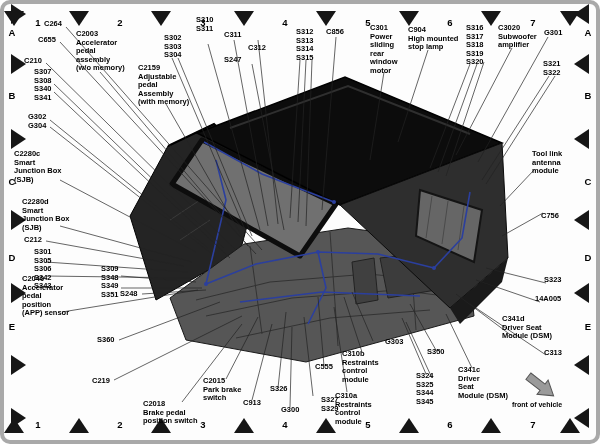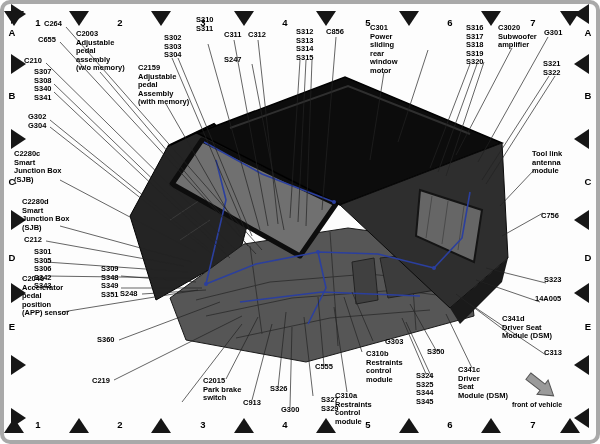--- a/index.html
+++ b/index.html
@@ -214,21 +214,21 @@
 
   <div class="grid-label" style="left:581px;top:27px">A</div>
   <div class="grid-label" style="left:581px;top:90px">B</div>
   <div class="grid-label" style="left:581px;top:176px">C</div>
   <div class="grid-label" style="left:581px;top:252px">D</div>
   <div class="grid-label" style="left:581px;top:321px">E</div>
 
   <div class="callout" style="left:44px;top:20px">C264</div>
   <div class="callout" style="left:38px;top:36px">C655</div>
   <div class="callout" style="left:76px;top:30px">C2003
-Adjustable
+Accelerator
 pedal
 assembly
 (w/o memory)</div>
   <div class="callout" style="left:24px;top:57px">C210</div>
   <div class="callout" style="left:34px;top:68px">S307
 S308
 S340
 S341</div>
   <div class="callout" style="left:28px;top:113px">G302
 G304</div>
@@ -257,33 +257,36 @@
 Adjustable
 pedal
 Assembly
 (with memory)</div>
   <div class="callout" style="left:164px;top:34px">S302
 S303
 S304</div>
   <div class="callout" style="left:196px;top:16px">S310
 S311</div>
   <div class="callout" style="left:224px;top:31px">C311</div>
-  <div class="callout" style="left:248px;top:31px">C312</div>
+  <div class="callout" style="left:248px;top:44px">C312</div>
   <div class="callout" style="left:224px;top:56px">S247</div>
   <div class="callout" style="left:296px;top:28px">S312
 S313
 S314
 S315</div>
   <div class="callout" style="left:326px;top:28px">C856</div>
   <div class="callout" style="left:370px;top:24px">C301
 Power
 sliding
 rear
 window
 motor</div>
+  <div class="callout" style="left:408px;top:26px">C904
+High mounted
+stop lamp</div>
   <div class="callout" style="left:466px;top:24px">S316
 S317
 S318
 S319
 S320</div>
   <div class="callout" style="left:498px;top:24px">C3020
 Subwoofer
 amplifier</div>
   <div class="callout" style="left:544px;top:29px">G301</div>
   <div class="callout" style="left:543px;top:60px">S321
@@ -300,38 +303,41 @@
   <div class="callout" style="left:544px;top:349px">C313</div>
   <div class="callout" style="left:458px;top:366px">C341c
 Driver
 Seat
 Module (DSM)</div>
   <div class="callout" style="left:427px;top:348px">S350</div>
   <div class="callout" style="left:416px;top:372px">S324
 S325
 S344
 S345</div>
-  <div class="callout" style="left:366px;top:350px">C310b
+  <div class="callout" style="left:342px;top:350px">C310b
 Restraints
 control
 module</div>
   <div class="callout" style="left:385px;top:338px">G303</div>
   <div class="callout" style="left:335px;top:392px">C310a
 Restraints
 control
 module</div>
   <div class="callout" style="left:315px;top:363px">C555</div>
   <div class="callout" style="left:321px;top:396px">S327
 S329</div>
   <div class="callout" style="left:281px;top:406px">G300</div>
   <div class="callout" style="left:270px;top:385px">S326</div>
   <div class="callout" style="left:243px;top:399px">C913</div>
   <div class="callout" style="left:203px;top:377px">C2015
 Park brake
 switch</div>
+  <div class="callout" style="left:143px;top:400px">C2018
+Brake pedal
+position switch</div>
   <div class="callout" style="left:101px;top:265px">S309
 S348
 S349
 S351</div>
   <div class="callout" style="left:120px;top:290px">S248</div>
 
   <div class="front-label" style="left:512px;top:401px">front of vehicle</div>
 
 </div>
 

